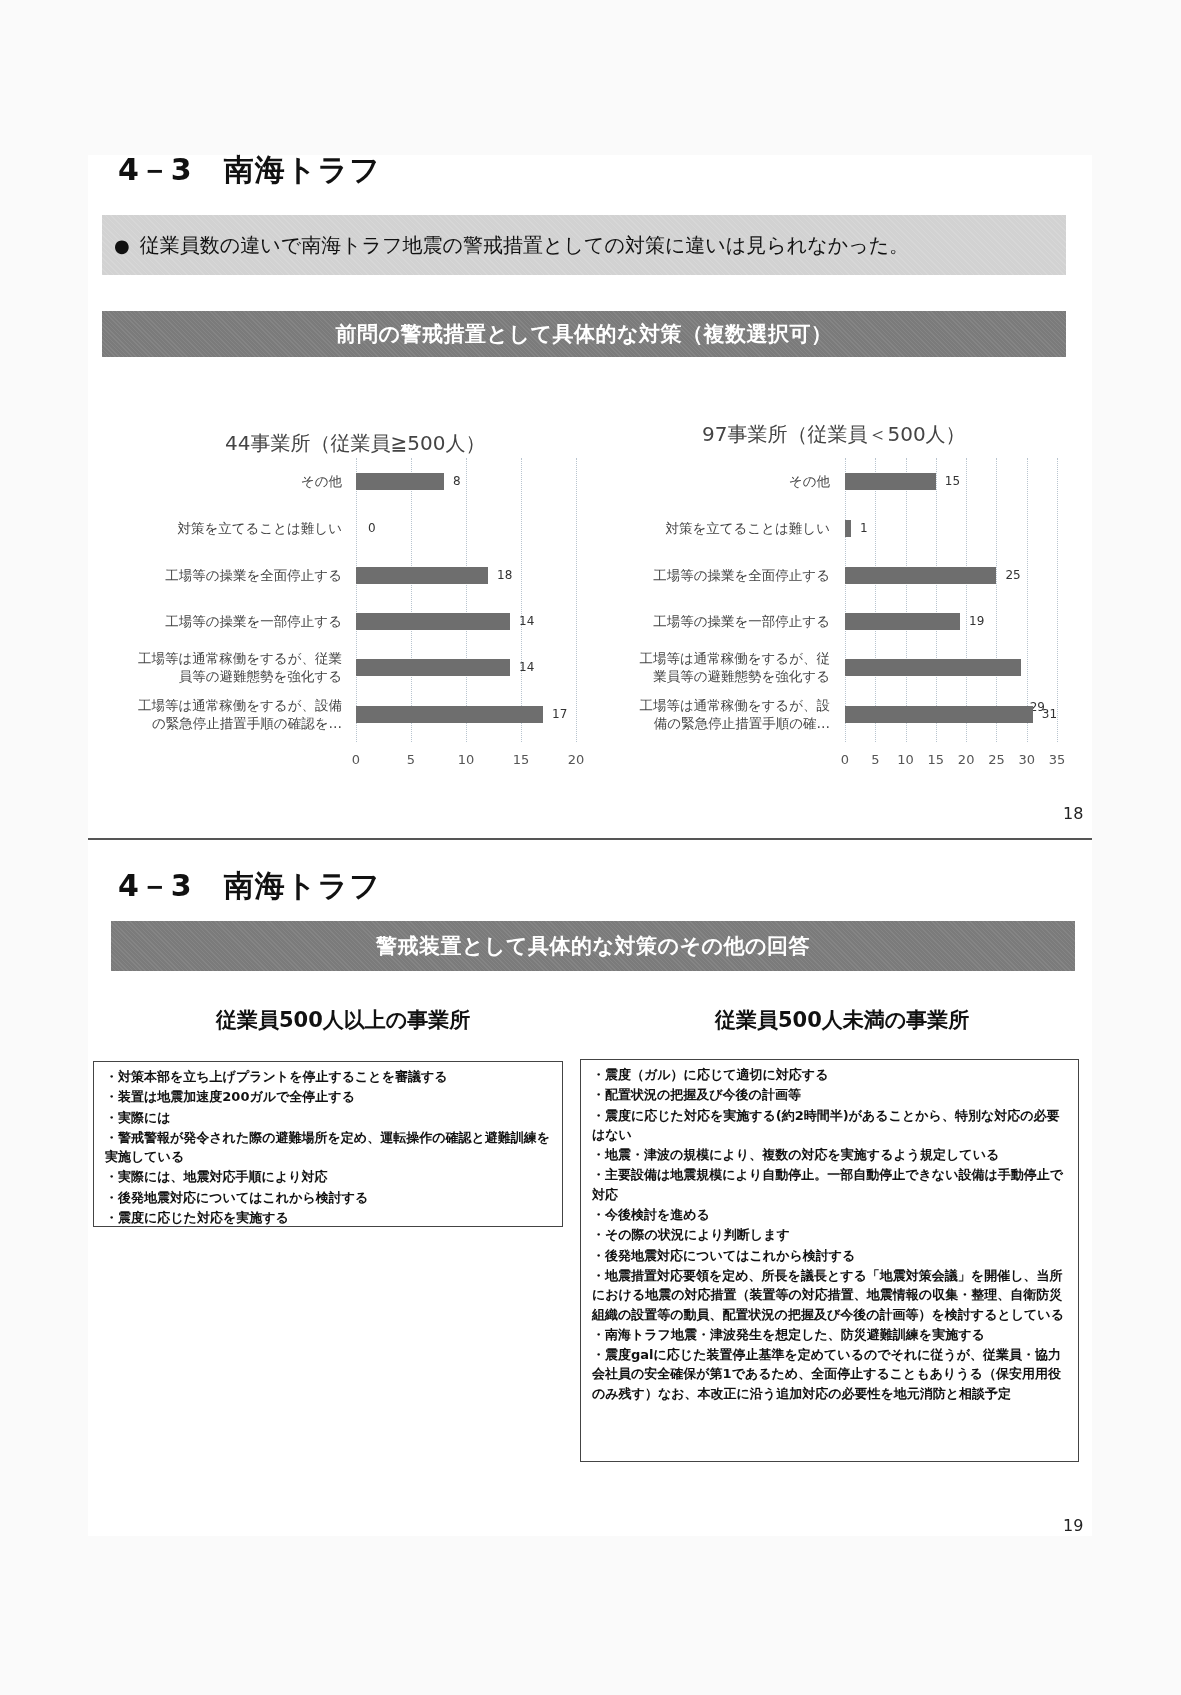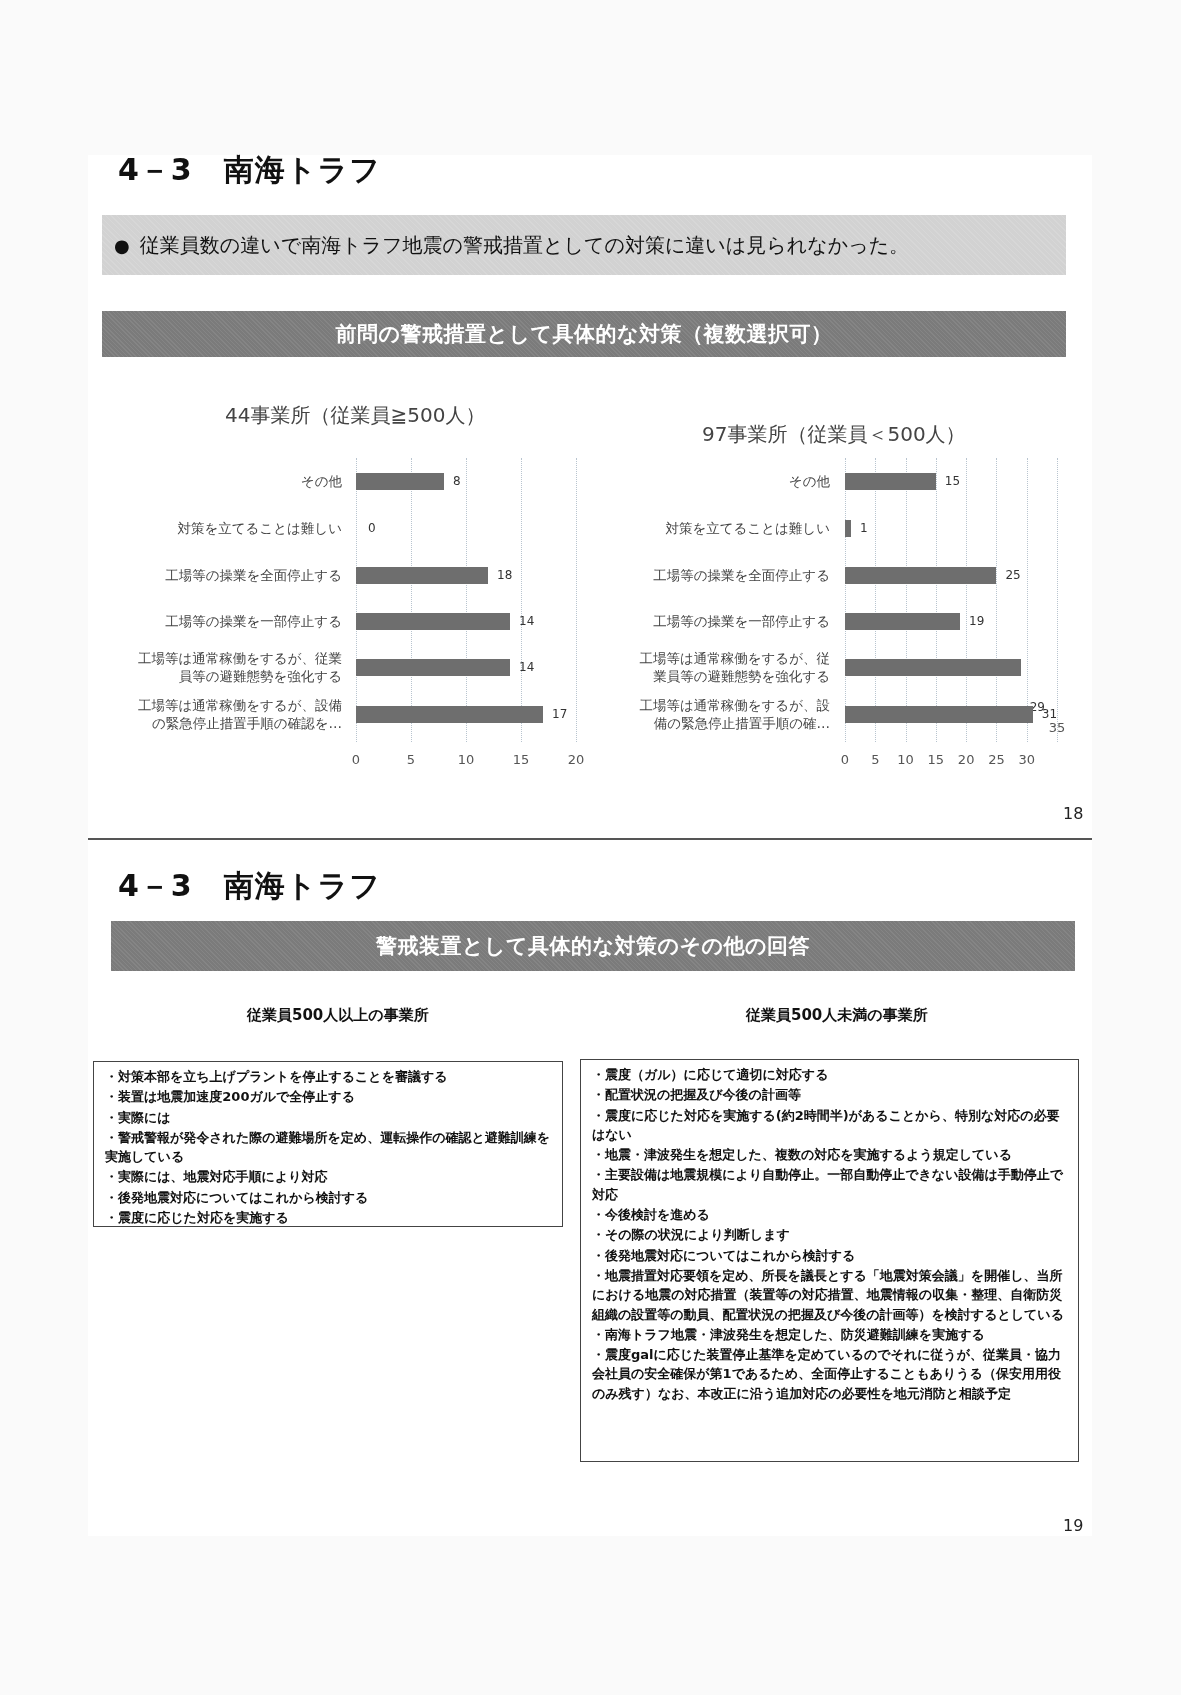--- a/index.html
+++ b/index.html
@@ -66,23 +66,22 @@
       position: absolute; font-size: 13.5px; color: #444;
       text-align: right; line-height: 18px;
     }
     .tick { position: absolute; font-size: 13px; color: #555; transform: translateX(-50%); }
     .page-num { position: absolute; font-size: 16px; color: #222; }
     .divider {
       position: absolute; left: 88px; top: 838px; width: 1004px; height: 0;
       border-top: 2px solid #555;
     }
     .col-heading {
-      position: absolute; font-weight: bold; font-size: 15px; color: #111;
+      position: absolute; font-weight: bold; font-size: 21px; color: #111;
       white-space: nowrap;
-      margin-left: 31px;
     }
     .answer-box {
       position: absolute; border: 1.5px solid #444; box-sizing: border-box;
       padding: 4px 8px 4px 10px;
       font-weight: bold; font-size: 13px; line-height: 19.3px; color: #111;
     }
     .answer-box .item { margin: 1px; }
     .box-left { left: 93px; top: 1061px; width: 470px; height: 166px; }
     .box-right { left: 580px; top: 1059px; width: 499px; height: 403px; }
   </style>
@@ -94,21 +93,21 @@
 
 <div class="section-title" style="left:118px; top:150px;">4－3　南海トラフ</div>
 
 <div class="summary-box">
   <span class="dot">●</span>
   <span>従業員数の違いで南海トラフ地震の警戒措置としての対策に違いは見られなかった。</span>
 </div>
 
 <div class="banner banner1">前問の警戒措置として具体的な対策（複数選択可）</div>
 
-<div class="chart-title" style="left:225px; top:402px;">44事業所（従業員≧500人）</div>
+<div class="chart-title" style="left:225px; top:430px;">44事業所（従業員≧500人）</div>
 <div id="chart0">
     <div class="gridline" style="left: 356px; top: 458px; height: 284px;"></div>
     <div class="tick" style="left: 356px; top: 752px;">0</div>
     <div class="gridline" style="left: 411px; top: 458px; height: 284px;"></div>
     <div class="tick" style="left: 411px; top: 752px;">5</div>
     <div class="gridline" style="left: 466px; top: 458px; height: 284px;"></div>
     <div class="tick" style="left: 466px; top: 752px;">10</div>
     <div class="gridline" style="left: 521px; top: 458px; height: 284px;"></div>
     <div class="tick" style="left: 521px; top: 752px;">15</div>
     <div class="gridline" style="left: 576px; top: 458px; height: 284px;"></div>
@@ -142,21 +141,21 @@
     <div class="tick" style="left: 905.571px; top: 752px;">10</div>
     <div class="gridline" style="left: 935.857px; top: 458px; height: 284px;"></div>
     <div class="tick" style="left: 935.857px; top: 752px;">15</div>
     <div class="gridline" style="left: 966.143px; top: 458px; height: 284px;"></div>
     <div class="tick" style="left: 966.143px; top: 752px;">20</div>
     <div class="gridline" style="left: 996.429px; top: 458px; height: 284px;"></div>
     <div class="tick" style="left: 996.429px; top: 752px;">25</div>
     <div class="gridline" style="left: 1026.71px; top: 458px; height: 284px;"></div>
     <div class="tick" style="left: 1026.71px; top: 752px;">30</div>
     <div class="gridline" style="left: 1057px; top: 458px; height: 284px;"></div>
-    <div class="tick" style="left: 1057px; top: 720px;">35</div>
+    <div class="tick" style="left: 1057px; top: 752px;">35</div>
     <div class="bar" style="left: 845px; top: 473px; width: 90.8571px; background: rgb(110, 110, 110);"></div>
     <div class="bar-val" style="left: 944.857px; top: 474px;">15</div>
     <div class="cat-label" style="left: 590px; width: 240px; top: 472px;">その他</div>
     <div class="bar" style="left: 845px; top: 520px; width: 6.05714px; background: rgb(110, 110, 110);"></div>
     <div class="bar-val" style="left: 860.057px; top: 521px;">1</div>
     <div class="cat-label" style="left: 590px; width: 240px; top: 519px;">対策を立てることは難しい</div>
     <div class="bar" style="left: 845px; top: 567px; width: 151.429px; background: rgb(110, 110, 110);"></div>
     <div class="bar-val" style="left: 1005.43px; top: 568px;">25</div>
     <div class="cat-label" style="left: 590px; width: 240px; top: 566px;">工場等の操業を全面停止する</div>
     <div class="bar" style="left: 845px; top: 613px; width: 115.086px; background: rgb(110, 110, 110);"></div>
@@ -188,21 +187,21 @@
   <p class="item">・警戒警報が発令された際の避難場所を定め、運転操作の確認と避難訓練を実施している</p>
   <p class="item">・実際には、地震対応手順により対応</p>
   <p class="item">・後発地震対応についてはこれから検討する</p>
   <p class="item">・震度に応じた対応を実施する</p>
 </div>
 
 <div class="answer-box box-right">
   <p class="item">・震度（ガル）に応じて適切に対応する</p>
   <p class="item">・配置状況の把握及び今後の計画等</p>
   <p class="item">・震度に応じた対応を実施する(約2時間半)があることから、特別な対応の必要はない</p>
-  <p class="item">・地震・津波発生を想定した、複数の対応を実施するよう規定している</p>
+  <p class="item">・地震・津波の規模により、複数の対応を実施するよう規定している</p>
   <p class="item">・主要設備は地震規模により自動停止。一部自動停止できない設備は手動停止で対応</p>
   <p class="item">・今後検討を進める</p>
   <p class="item">・その際の状況により判断します</p>
   <p class="item">・後発地震対応についてはこれから検討する</p>
   <p class="item">・地震措置対応要領を定め、所長を議長とする「地震対策会議」を開催し、当所における地震の対応措置（装置等の対応措置、地震情報の収集・整理、自衛防災組織の設置等の動員、配置状況の把握及び今後の計画等）を検討するとしている</p>
   <p class="item">・南海トラフ地震・津波発生を想定した、防災避難訓練を実施する</p>
   <p class="item">・震度galに応じた装置停止基準を定めているのでそれに従うが、従業員・協力会社員の安全確保が第1であるため、全面停止することもありうる（保安用用役のみ残す）なお、本改正に沿う追加対応の必要性を地元消防と相談予定</p>
 </div>
 
 <div class="page-num" style="left:1063px; top:1516px;">19</div>

